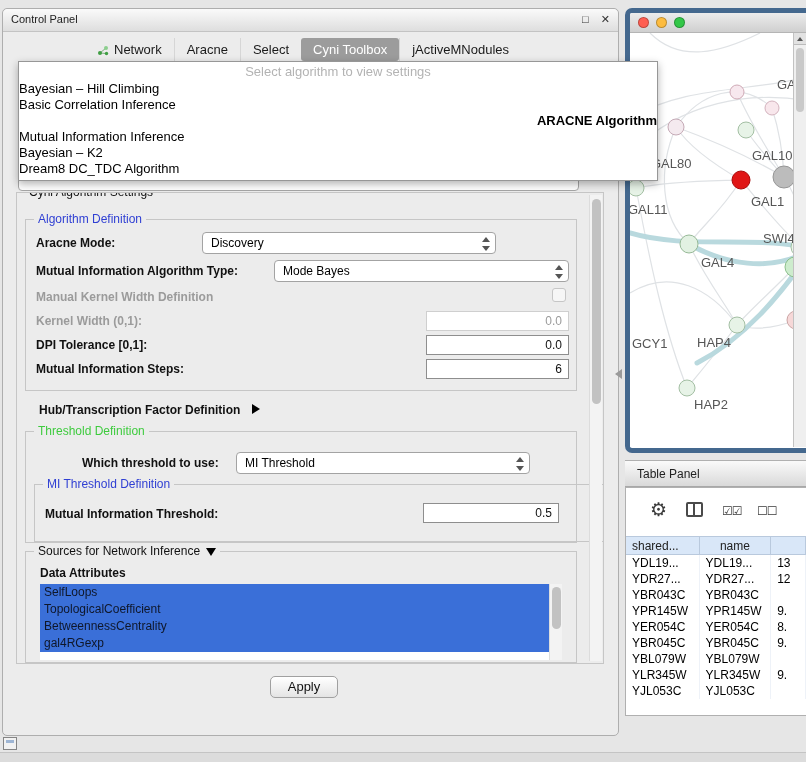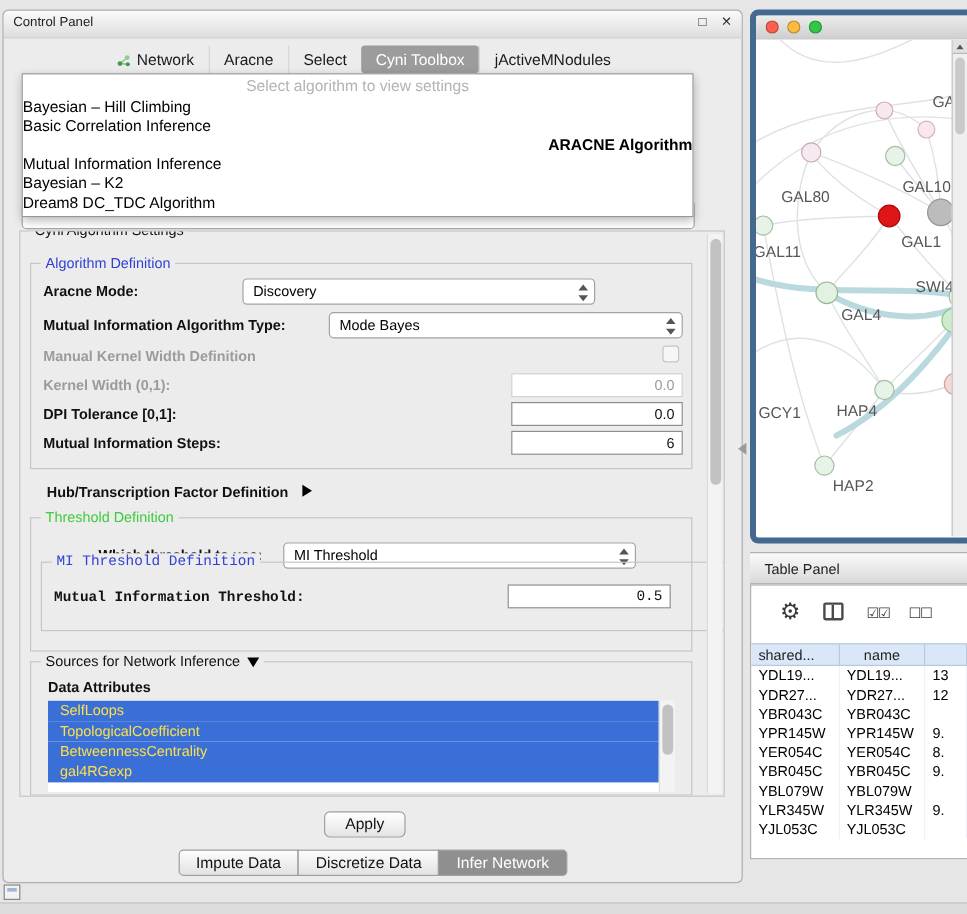--- a/index.html
+++ b/index.html
@@ -20,42 +20,42 @@
     border-left:1px solid #d6d6d6; white-space:nowrap; }
   .cp-tab:first-child { border-left:none; }
   .cp-tab.active { background:#9c9c9c; color:#fff; border-radius:3px; border-left:none; }
   .cp-tab .tab-icon { width:12px; height:12px; margin-right:5px; }
 
   
   .combo-sliver { position:absolute; left:15px; top:158px; width:561px; height:24px;
     background:#fff; border:1px solid #a6a6a6; border-radius:4px; z-index:5; }
 
   
-  .algo-popup { position:absolute; left:15px; top:52px; width:560px; background:#fff;
+  .algo-popup { position:absolute; left:15px; top:52px; width:640px; background:#fff;
     border:1px solid #979797; box-shadow:0 3px 8px rgba(0,0,0,.3); z-index:50; padding:1px 0 3px 0; }
   .popup-placeholder { height:18px; line-height:18px; text-align:center; color:#b3b3b3; font-size:13px; }
   .popup-item { height:16px; line-height:16px; font-size:13px; color:#000; }
   .popup-item.bold { font-weight:bold;text-align:right; }
 
   
   .group { position:absolute; border:1px solid #c6c6c6; }
   .group-title { position:absolute; top:-8px; left:8px; background:#ececec; padding:0 4px;
     font-size:12px; color:#111; white-space:nowrap; }
   .group-title.blue { color:#2f3fd3; }
   .group-title.green { color:#3ecb3e; }
 
   #settings-group { left:13px; top:183px; width:588px; height:472px; overflow:hidden; }
 
   .vscroll { position:absolute; right:1px; top:2px; width:13px; height:466px;
     background:#f3f3f3; border-left:1px solid #dcdcdc; }
   .vscroll .thumb { position:absolute; left:2px; width:9px; background:#c2c2c2; border-radius:5px; }
 
   #alg-group { left:8px; top:26px; width:552px; height:172px; }
   #thresh-group { left:8px; top:238px; width:552px; height:112px; }
-  #mi-group { left:8px; top:36px; width:576px; height:58px;font-family:Liberation Mono, monospace; }
+  #mi-group { left:8px; top:52px; width:576px; height:58px; }
   #sources-group { left:8px; top:358px; width:552px; height:112px; }
 
   .lbl { position:absolute; font-weight:bold; font-size:12px; color:#111; white-space:nowrap; }
   .lbl.disabled { color:#9b9b9b; }
 
   .combo { position:absolute; height:22px; background:#fff; border:1px solid #a3a3a3; border-radius:4px; }
   .combo-val { position:absolute; left:8px; top:0; line-height:20px; font-size:12px; color:#000; }
   .combo-arrows { position:absolute; right:4px; top:3px; width:10px; height:16px; }
   .combo-arrows .up { position:absolute; left:1px; top:1px; width:0; height:0;
     border-left:4px solid transparent; border-right:4px solid transparent; border-bottom:5px solid #555; }
@@ -70,22 +70,22 @@
     border:1px solid #c6c6c6; border-radius:3px; }
 
   .hub-row { position:absolute; left:22px; top:210px; font-weight:bold; font-size:12px; }
   .tri-right { display:inline-block; margin-left:8px; width:0; height:0;
     border-top:5px solid transparent; border-bottom:5px solid transparent; border-left:8px solid #000; }
   .tri-down { display:inline-block; margin-left:6px; width:0; height:0; vertical-align:middle;
     border-left:5px solid transparent; border-right:5px solid transparent; border-top:8px solid #000; }
 
   .attr-label { position:absolute; left:14px; top:14px; font-weight:bold; font-size:12px; }
   .attr-list { position:absolute; left:14px; top:32px; width:522px; height:76px; background:#fff; }
-  .attr-item { width:509px; height:17px; line-height:17px; padding-left:10px;
-    background:#3a6fd8; color:#fde047; font-size:12px; white-space:nowrap; overflow:hidden; }
+  .attr-item { width:509px; height:17px; line-height:17px; padding-left:4px;
+    background:#3a6fd8; color:#0f172a; font-size:12px; white-space:nowrap; overflow:hidden; }
   .attr-scroll { position:absolute; right:0; top:0; width:13px; height:100%;
     background:#f3f3f3; border-left:1px solid #ddd; }
   .attr-scroll .thumb { position:absolute; left:2px; top:3px; width:9px; height:42px;
     background:#c2c2c2; border-radius:5px; }
 
   .apply-btn { position:absolute; left:267px; top:667px; width:68px; height:22px;
     background:linear-gradient(#ffffff,#e4e4e4); border:1px solid #a0a0a0; border-radius:5px;
     text-align:center; line-height:20px; font-size:13px; color:#111; }
 
   .bottom-tabs { position:absolute; left:50%; transform:translateX(-50%); top:699px; display:flex; }
@@ -278,25 +278,20 @@
       </div>
     </div>
 
     <div class="vscroll">
       <div class="thumb" style="top:4px; height:205px;"></div>
     </div>
   </div>
 
   <div class="apply-btn">Apply</div>
 
-  <div class="bottom-tabs">
-      <div class="btab">Impute Data</div>
-      <div class="btab">Discretize Data</div>
-      <div class="btab active">Infer Network</div>
-    </div>
 </div>
 
 <div id="splitter-arrow"></div>
 
 <div id="net-window">
   <div class="net-titlebar">
     <span class="tl" style="left: 8px; background: rgb(255, 95, 82); border: 1px solid rgba(0, 0, 0, 0.25);"></span>
     <span class="tl" style="left: 26px; background: rgb(253, 188, 64); border: 1px solid rgba(0, 0, 0, 0.25);"></span>
     <span class="tl" style="left: 44px; background: rgb(51, 199, 72); border: 1px solid rgba(0, 0, 0, 0.25);"></span>
   </div>

